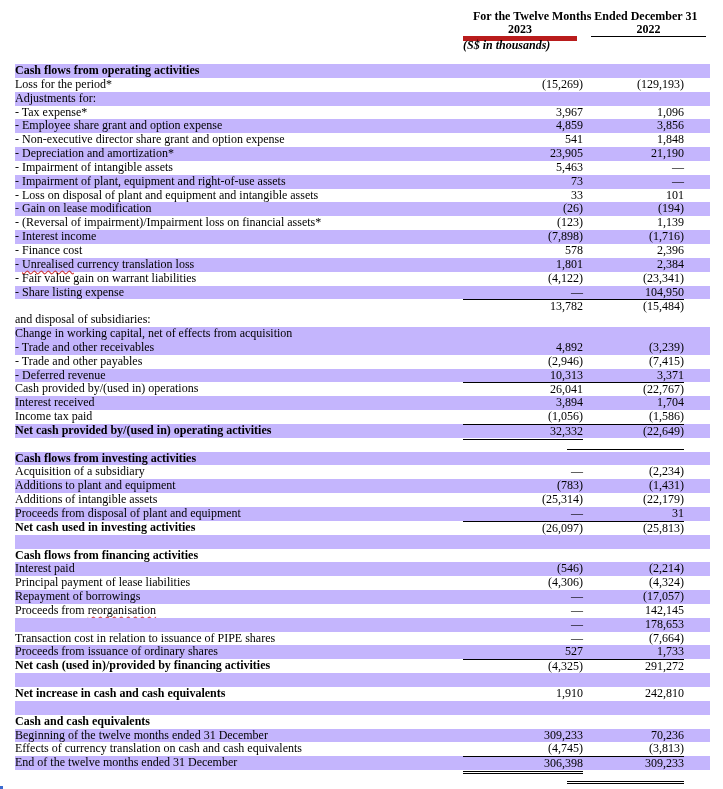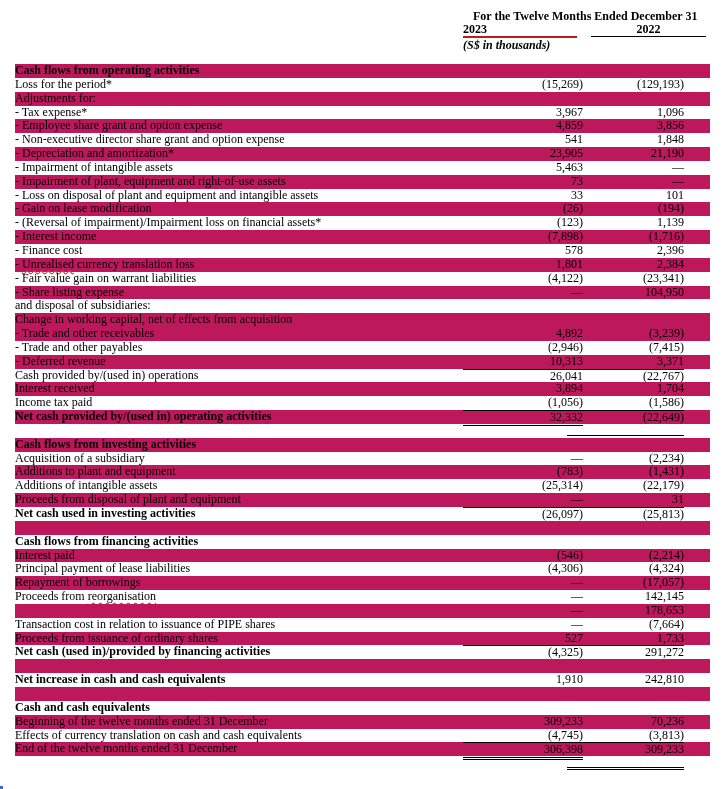--- a/index.html
+++ b/index.html
@@ -3,27 +3,27 @@
   <meta charset="utf-8">
   <style>
     html, body { margin: 0; padding: 0; background: #ffffff; }
     body {
       width: 723px; height: 789px; position: relative; overflow: hidden;
       font-family: "Liberation Serif", "DejaVu Serif", serif;
       font-size: 12px; color: #000;
     }
     .hdr { position: absolute; left: 463px; top: 9px; width: 266px; font-weight: bold; font-size: 12px; }
     .hdr-title { position: absolute; left: 10px; top: 0; white-space: nowrap; }
-    .hdr-y1 { position: absolute; left: 0; top: 13px; width: 114px; text-align: left; border-bottom: 2px solid #b91c1c; height: 14px; line-height: 14px; }
+    .hdr-y1 { position: absolute; left: 0; top: 13px; width: 114px; text-align: center; border-bottom: 5px solid #b91c1c; height: 14px; line-height: 14px; }
     .hdr-y2 { position: absolute; left: 128px; top: 13px; width: 115px; text-align: center; border-bottom: 1px solid #000; height: 14px; line-height: 14px; }
     .hdr-unit { position: absolute; left: 0; top: 29px; width: 243px; text-align: left; font-style: italic; }
 
     .table { position: absolute; left: 15px; top: 64px; width: 695px; }
     .row { position: relative; height: 13.85px; line-height: 13.85px; white-space: nowrap; }
-    .row.stripe { background: #be185d; }
+    .row.stripe { background: #c4b5fd; }
     .row .label { position: absolute; left: 0; top: 0; }
     .row.bold .label { font-weight: bold; }
     .row .v1 { position: absolute; left: 448px; width: 120px; text-align: right; top: 0; height: 14px; }
     .row .v2 { position: absolute; left: 552px; width: 117px; text-align: right; top: 0; height: 24px; }
     .ul1 { border-top: 1px solid #000; }
     .ul2 { border-bottom: 1px solid #000; }
     .dbl { border-bottom: 3px double #000; }
     .spell { text-decoration: underline wavy #d04040; text-underline-offset: 2px; }
     .corner-mark { position: absolute; left: 0; top: 786px; width: 3px; height: 3px; background: #3a6ad0; }
   </style>
@@ -117,20 +117,25 @@
       <span class="label">- Fair value gain on warrant liabilities</span>
       <span class="v1">(4,122)</span>
       <span class="v2">(23,341)</span>
     </div>
     <div class="row stripe">
       <span class="label">- Share listing expense</span>
       <span class="v1">—</span>
       <span class="v2">104,950</span>
     </div>
     <div class="row">
+      <span class="label"></span>
+      <span class="v1 ul1">13,782</span>
+      <span class="v2 ul1">(15,484)</span>
+    </div>
+    <div class="row">
       <span class="label">and disposal of subsidiaries:</span>
       <span class="v1"></span>
       <span class="v2"></span>
     </div>
     <div class="row stripe">
       <span class="label">Change in working capital, net of effects from acquisition</span>
       <span class="v1"></span>
       <span class="v2"></span>
     </div>
     <div class="row stripe">

